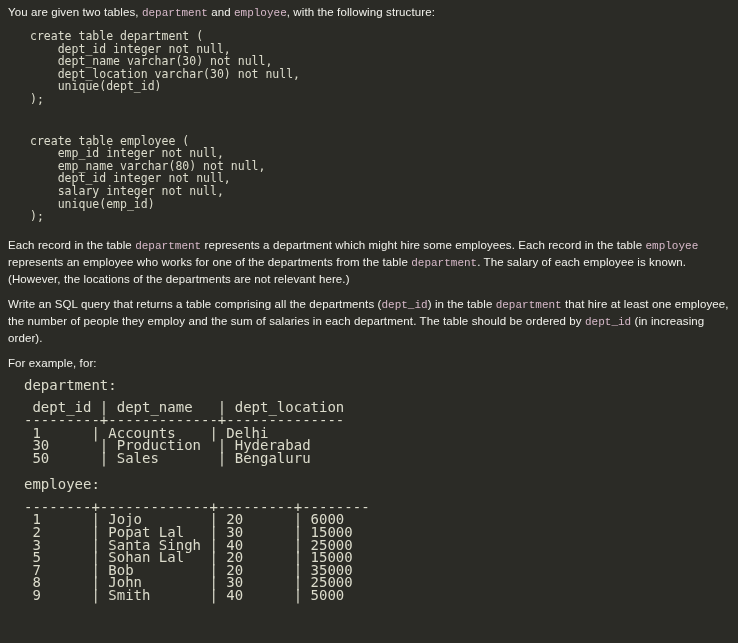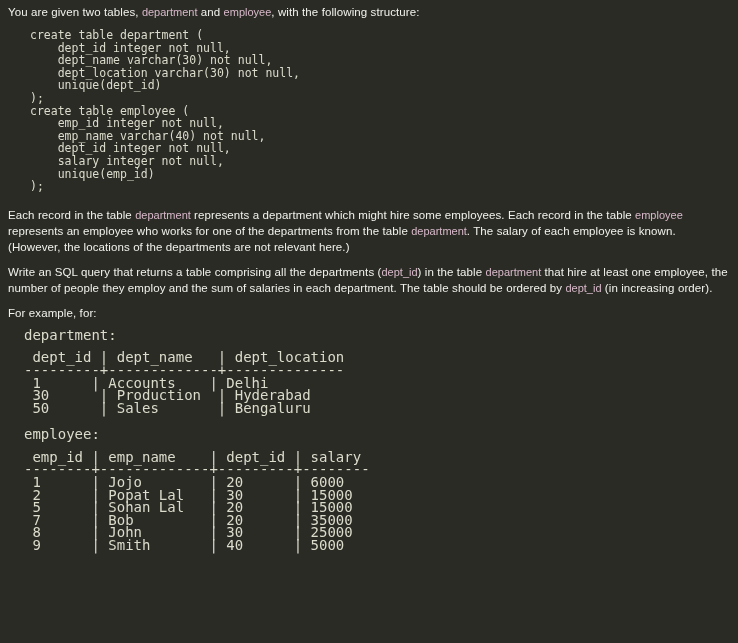--- a/index.html
+++ b/index.html
@@ -23,37 +23,37 @@
     font-family: "Liberation Sans", sans-serif;
     font-size: 11.5px;
     line-height: 16px;
     color: #f2f2ec;
     margin: 0 0 9px 0;
     padding: 0;
     letter-spacing: 0.1px;
   }
   p.prose.tight { margin-bottom: 8px; }
   code.inline {
-    font-family: Liberation Sans, sans-serif;
+    font-family: Liberation Mono, monospace;
     font-size: 11px;
     color: #d7b9c9;
     letter-spacing: 0;
     margin-top: 24px;
   }
   pre.code {
     font-family: "DejaVu Sans Mono", monospace;
     font-size: 11.5px;
     line-height: 12.6px;
     color: #dcdccc;
     margin: 0;
     padding: 0 0 0 22px;
     white-space: pre;
     letter-spacing: 0;
   }
-  pre.code.block-gap { margin-bottom: 0; }
+  pre.code.block-gap { margin-bottom: 29px; }
   pre.tbl {
     font-family: "DejaVu Sans Mono", monospace;
     font-size: 14px;
     line-height: 12.6px;
     margin: 0;
     padding: 0 0 0 16px;
     white-space: pre;
     color: #dcdccc;
     letter-spacing: 0;
   }
@@ -69,21 +69,21 @@
 
   <pre class="code block-gap">create table department (
     dept_id integer not null,
     dept_name varchar(30) not null,
     dept_location varchar(30) not null,
     unique(dept_id)
 );</pre>
 
   <pre class="code">create table employee (
     emp_id integer not null,
-    emp_name varchar(40) not null,
+    emp_name varchar(80) not null,
     dept_id integer not null,
     salary integer not null,
     unique(emp_id)
 );</pre>
 
   <div class="spacer-14"></div>
 
   <p class="prose"><span>Each record in the table </span><code class="inline">department</code><span> represents a department which might hire some employees. Each record in the table </span><code class="inline">employee</code><span> represents an employee who works for one of the departments from the table </span><code class="inline">department</code><span>. The salary of each employee is known. (However, the locations of the departments are not relevant here.)</span></p>
 
   <p class="prose"><span>Write an SQL query that returns a table comprising all the departments (</span><code class="inline">dept_id</code><span>) in the table </span><code class="inline">department</code><span> that hire at least one employee, the number of people they employ and the sum of salaries in each department. The table should be ordered by </span><code class="inline">dept_id</code><span> (in increasing order).</span></p>
@@ -95,22 +95,22 @@
   <pre class="tbl hdr"> dept_id | dept_name   | dept_location</pre>
   <pre class="tbl sep">---------+-------------+--------------</pre>
   <pre class="tbl val"> 1      | Accounts    | Delhi</pre>
   <pre class="tbl val"> 30      | Production  | Hyderabad</pre>
   <pre class="tbl val"> 50      | Sales       | Bengaluru</pre>
 
   <div class="spacer-14"></div>
 
   <pre class="tbl">employee:</pre>
   <div class="spacer-10"></div>
-  <pre class="tbl hdr"> emp_id | emp_name    | dept_id | salary</pre>
   <pre class="tbl sep">--------+-------------+---------+--------</pre>
   <pre class="tbl val"> 1      | Jojo        | 20      | 6000</pre>
   <pre class="tbl val"> 2      | Popat Lal   | 30      | 15000</pre>
+  <pre class="tbl val"> 3      | Santa Singh | 40      | 25000</pre>
   <pre class="tbl val"> 5      | Sohan Lal   | 20      | 15000</pre>
   <pre class="tbl val"> 7      | Bob         | 20      | 35000</pre>
   <pre class="tbl val"> 8      | John        | 30      | 25000</pre>
   <pre class="tbl val"> 9      | Smith       | 40      | 5000</pre>
 
 </div>
 
 </body></html>

